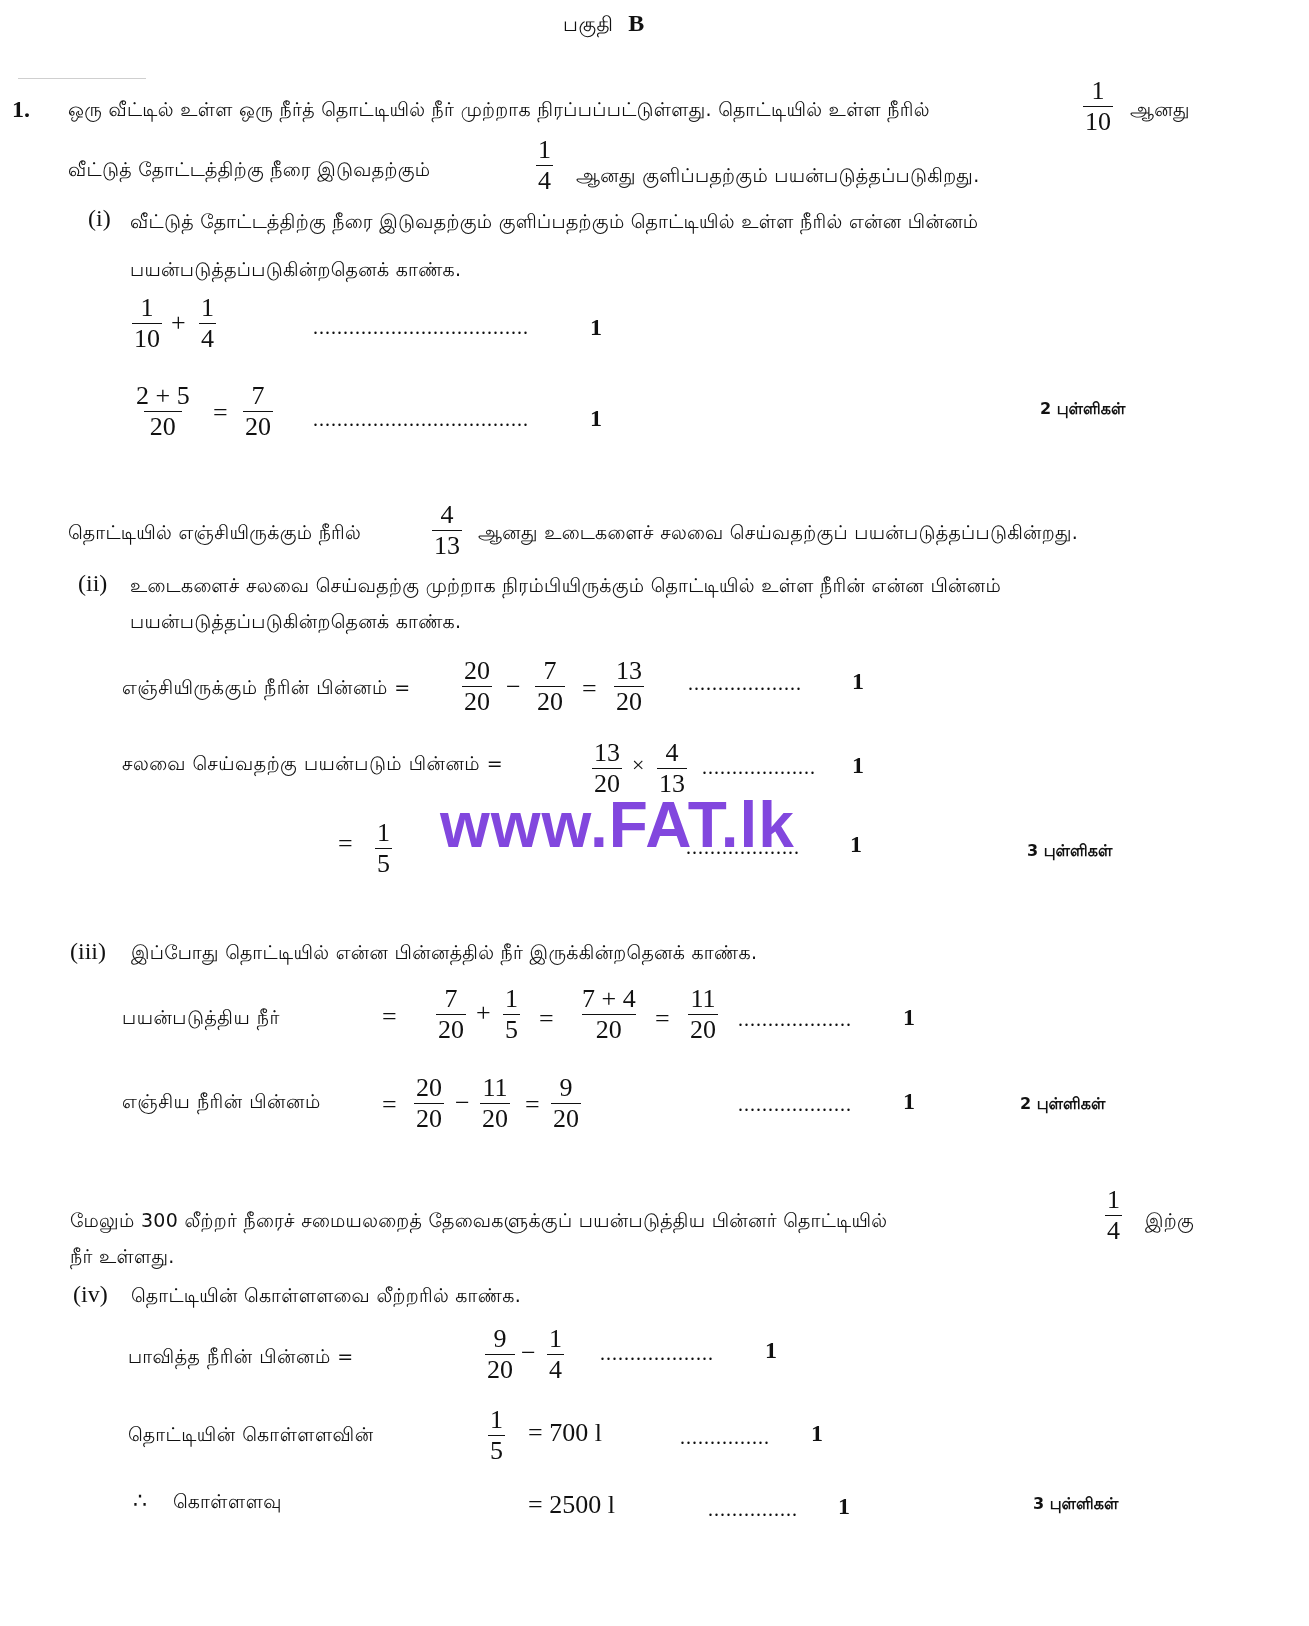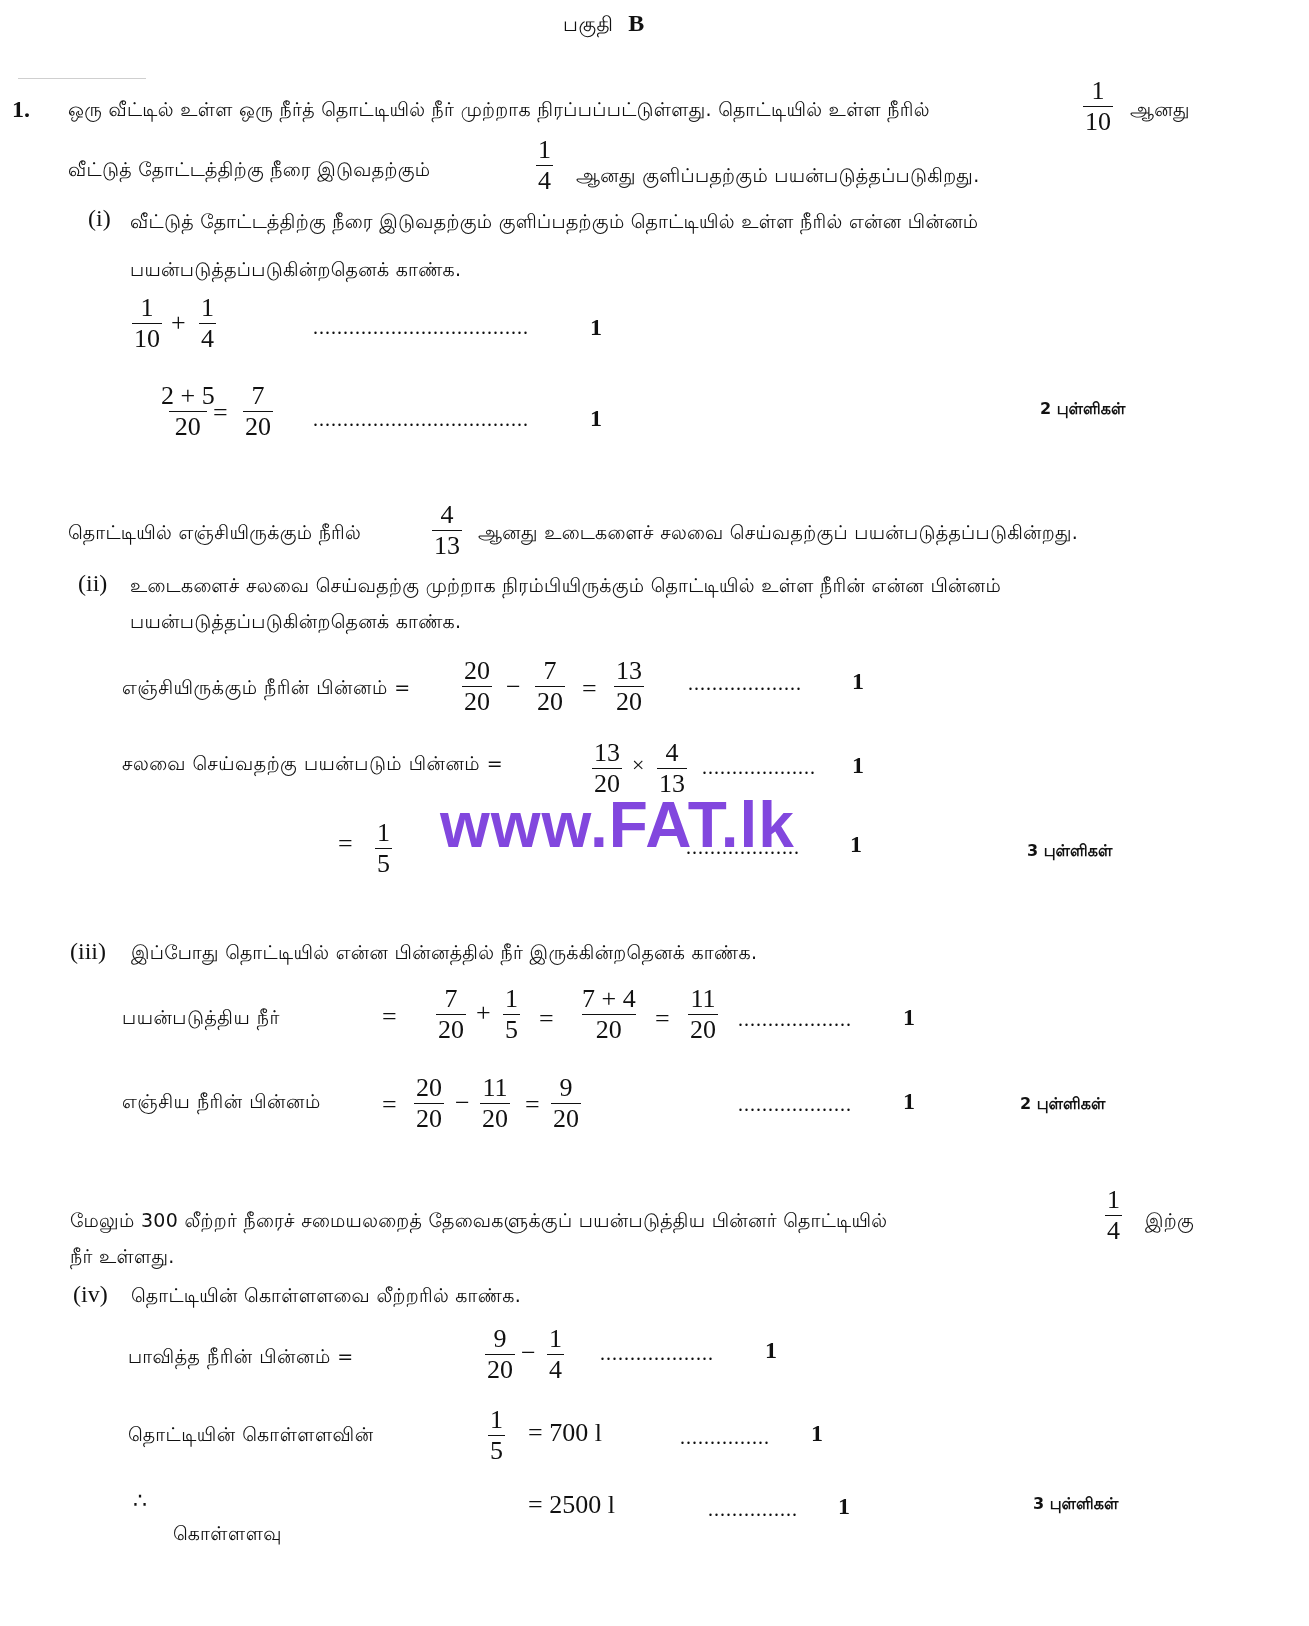--- a/index.html
+++ b/index.html
@@ -66,21 +66,21 @@
     <span class="d">10</span>
   </div>
   <div class="op" style="left:171px;top:308px;">+</div>
   <div class="frac" style="left:199px;top:293px;">
     <span class="n">1</span>
     <span class="d">4</span>
   </div>
   <div class="dots" style="left:313px;top:316px;">....................................</div>
   <div class="mark" style="left:590px;top:314px;">1</div>
 
-  <div class="frac" style="left:134px;top:381px;margin-left:25px;">
+  <div class="frac" style="left:134px;top:381px;">
     <span class="n">2 + 5</span>
     <span class="d" style="padding:0 6px;">20</span>
   </div>
   <div class="op" style="left:213px;top:398px;">=</div>
   <div class="frac" style="left:243px;top:381px;">
     <span class="n">7</span>
     <span class="d">20</span>
   </div>
   <div class="dots" style="left:313px;top:408px;">....................................</div>
   <div class="mark" style="left:590px;top:405px;">1</div>
@@ -211,19 +211,19 @@
   <div class="abs tamil" style="left:128px;top:1423px;">தொட்டியின் கொள்ளளவின்</div>
   <div class="frac" style="left:488px;top:1405px;">
     <span class="n">1</span>
     <span class="d">5</span>
   </div>
   <div class="op" style="left:528px;top:1418px;font-style:normal;">= 700 l</div>
   <div class="dots" style="left:680px;top:1426px;">...............</div>
   <div class="mark" style="left:811px;top:1420px;">1</div>
 
   <div class="op" style="left:133px;top:1488px;font-size:22px;">∴</div>
-  <div class="abs tamil" style="left:173px;top:1490px;margin-top:32px;">கொள்ளளவு</div>
+  <div class="abs tamil" style="left:173px;top:1490px;">கொள்ளளவு</div>
   <div class="op" style="left:528px;top:1490px;">= 2500 l</div>
   <div class="dots" style="left:708px;top:1498px;">...............</div>
   <div class="mark" style="left:838px;top:1493px;">1</div>
   <div class="pts" style="left:1033px;top:1494px;">3 புள்ளிகள்</div>
 
 </div>
 
 </body></html>

